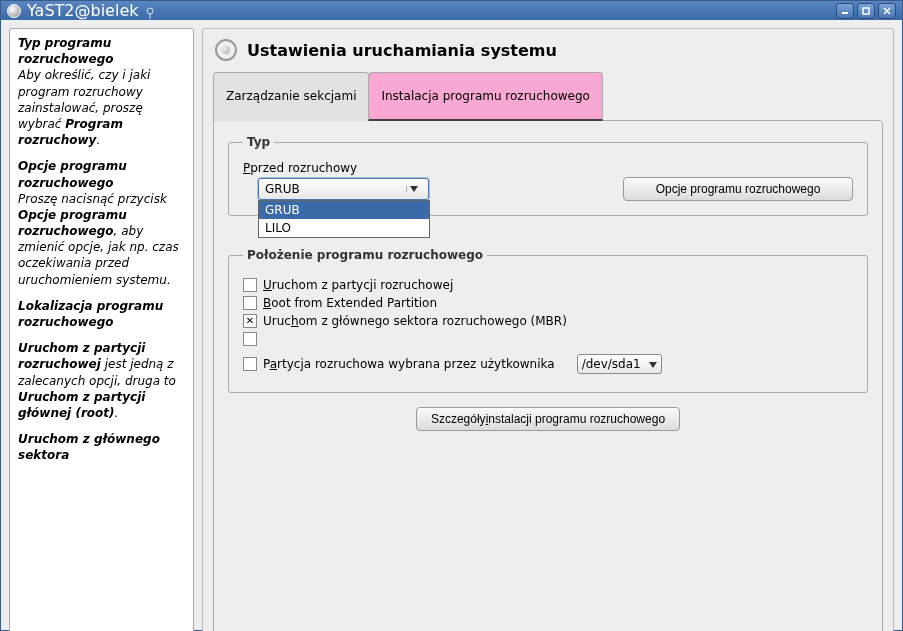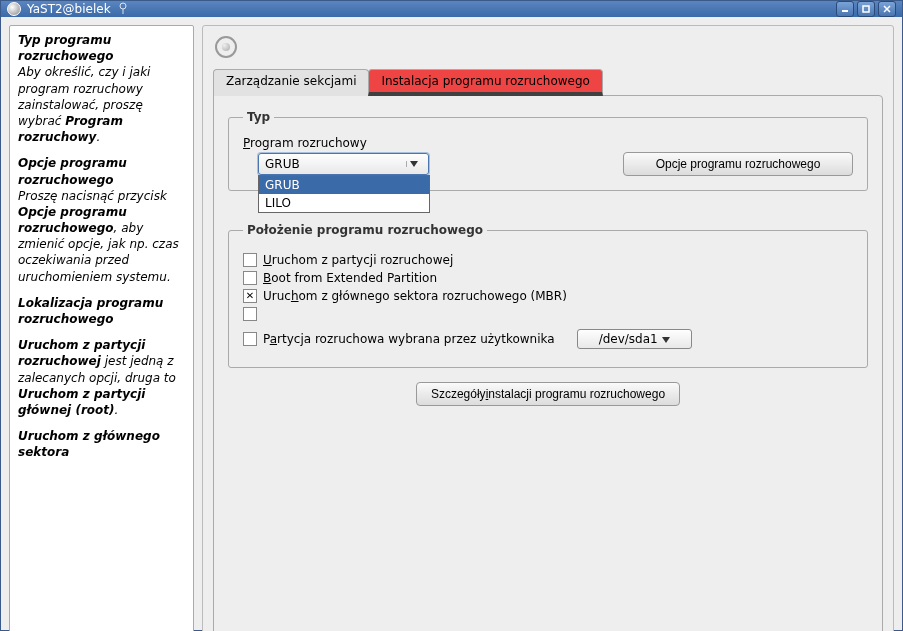--- a/index.html
+++ b/index.html
@@ -19,21 +19,21 @@
   display: flex;
   flex-direction: column;
 }
 .titlebar {
   height: 24px;
   background: linear-gradient(to bottom, #5a85c1, #3a6aa8);
   color: white;
   display: flex;
   align-items: center;
   padding: 0 6px;
-  font-size: 12px;
+  font-size: 16px;
   justify-content: space-between;
 }
 .titlebar .ticon {
   width: 14px; height: 14px;
   border: 1px solid #fff;
   border-radius: 50%;
   margin-right: 6px;
   background: radial-gradient(circle at 35% 35%, #fff, #888);
 }
 .titlebar .spacer { flex: 1; }
@@ -120,33 +120,33 @@
   display: flex;
   flex-direction: column;
   min-height: 0;
 }
 .tab-strip {
   display: flex;
   position: relative;
   z-index: 2;
 }
 .tab {
-  padding: 4px 12px;
+  padding: 16px 12px;
   border: 1px solid #aaa;
   background: #e2e2e2;
   border-bottom: none;
   border-radius: 4px 4px 0 0;
   margin-right: -1px;
   cursor: pointer;
   position: relative;
   top: 1px;
 }
 .tab.active {
-  background: #ef4444;
-  border-bottom: 4px solid #404040;
+  background: #f9a8d4;
+  border-bottom: 2px solid #404040;
   z-index: 3;
 }
 .tab-body {
   flex: 1;
   border: 1px solid #aaa;
   border-radius: 0 4px 4px 4px;
   padding: 14px;
   position: relative;
   display: flex;
   flex-direction: column;
@@ -235,28 +235,28 @@
   background: #fff;
   display: flex; align-items: center; justify-content: center;
 }
 .chk.checked::after {
   content: "✕";
   font-size: 10px;
   line-height: 10px;
   font-weight: bold;
 }
 .small-combo {
-  width: 115px;
+  width: 85px;
   height: 20px;
   border: 1px solid #888;
   border-radius: 3px;
   background: linear-gradient(to bottom, #fefefe, #e8e8e8);
   display: inline-flex;
   align-items: center;
-  padding: 0 21px;
+  padding: 0 4px;
   margin-left: 16px;
 }
 .small-combo .arrow { margin-left: auto; }
 .center-row {
   display: flex;
   justify-content: center;
 }
 .gray { color: #666; }
 </style>
 </head>
@@ -302,33 +302,34 @@
         </p>
         <p><b>Lokalizacja programu rozruchowego</b></p>
         <p><b>Uruchom z partycji rozruchowej</b><span> jest jedną z zalecanych opcji, druga to </span><b>Uruchom z partycji głównej (root)</b><span>.</span></p>
         <p><b>Uruchom z głównego sektora</b></p>
         <div class="sp"></div>
       </div>
 
       <div class="right-panel">
         <div class="heading-row">
           <div class="hicon"></div>
+          <h1>Ustawienia uruchamiania systemu</h1>
         </div>
 
         <div class="tabs-area">
           <div class="tab-strip">
             <div class="tab">Zarządzanie sekcjami</div>
             <div class="tab active">Instalacja programu rozruchowego</div>
           </div>
           <div class="tab-body">
 
             <fieldset class="group">
               <legend>Typ</legend>
               <div class="label">
-                <span class="underline">P</span><span>rogram rozruchowy</span>
+                <span class="underline">P</span><span>przed rozruchowy</span>
               </div>
               <div class="row">
                 <div class="combo highlight" style="max-width:320px;width:320px;margin-left:15px;">
                   <div class="combo-box">
                     <span>GRUB</span>
                     <span class="arrow">
                       <svg width="8" height="6">
                           <polygon points="0,0 8,0 4,6"></polygon>
                         </svg>
                     </span>

